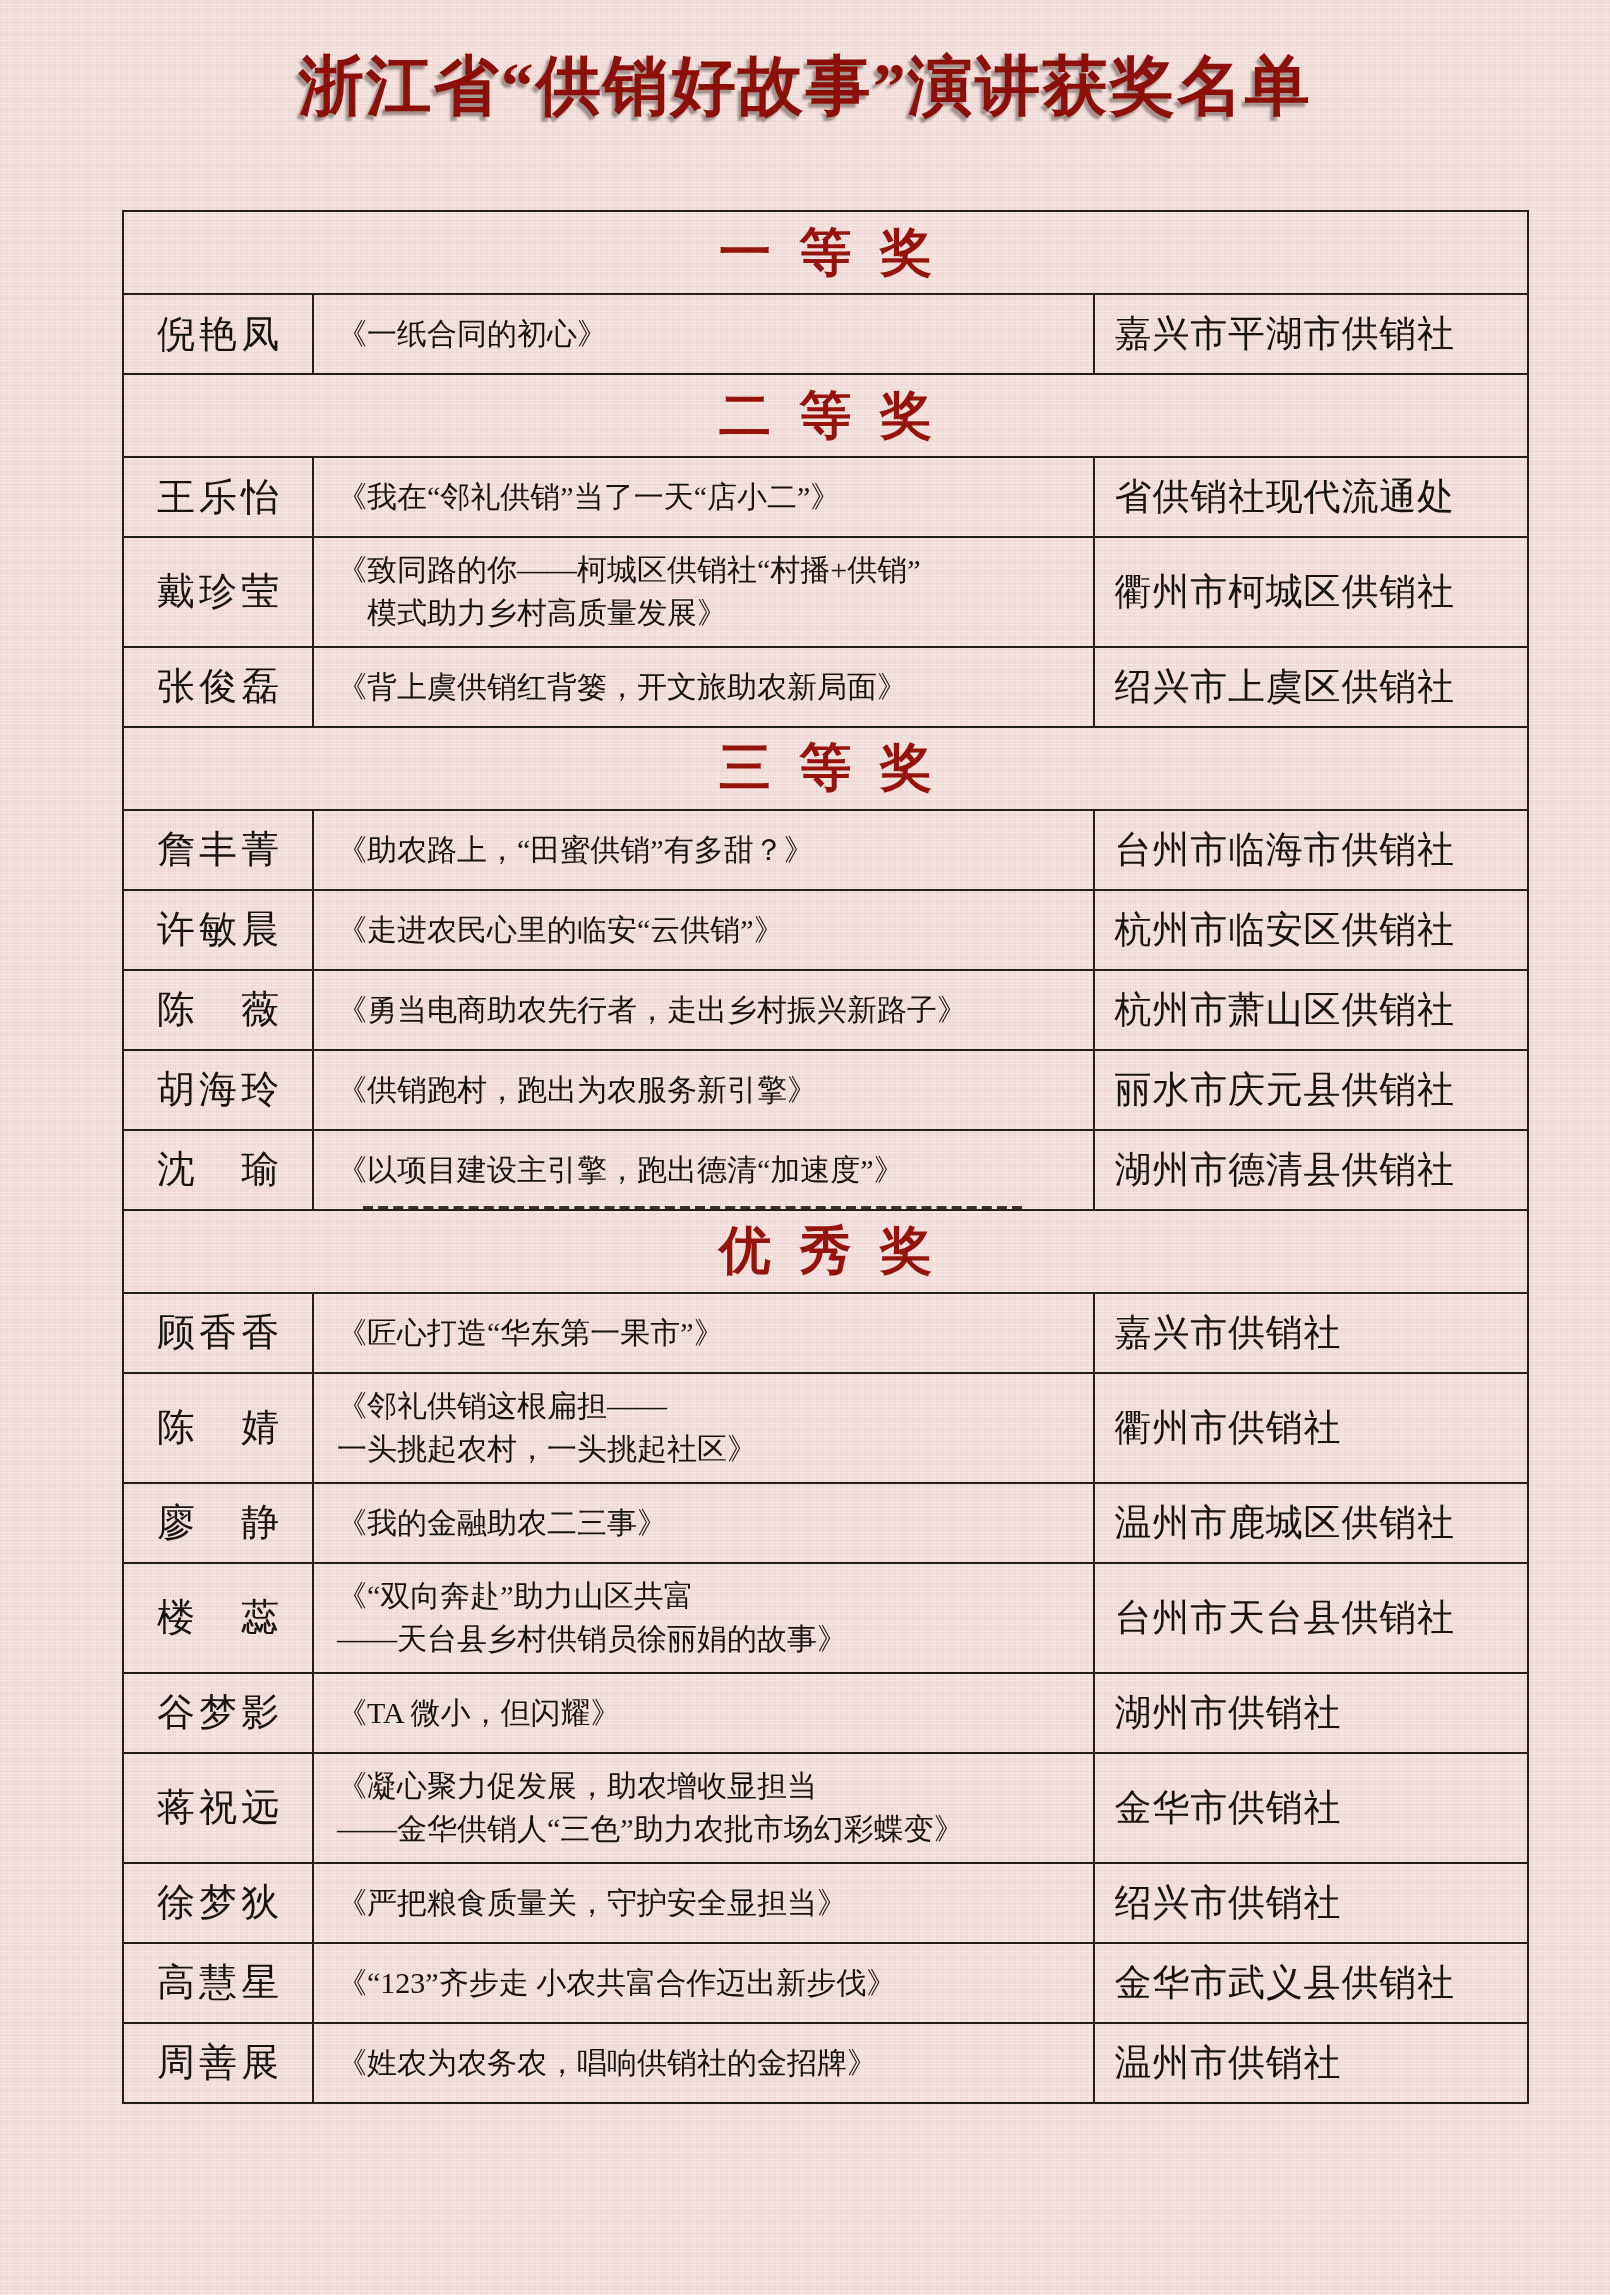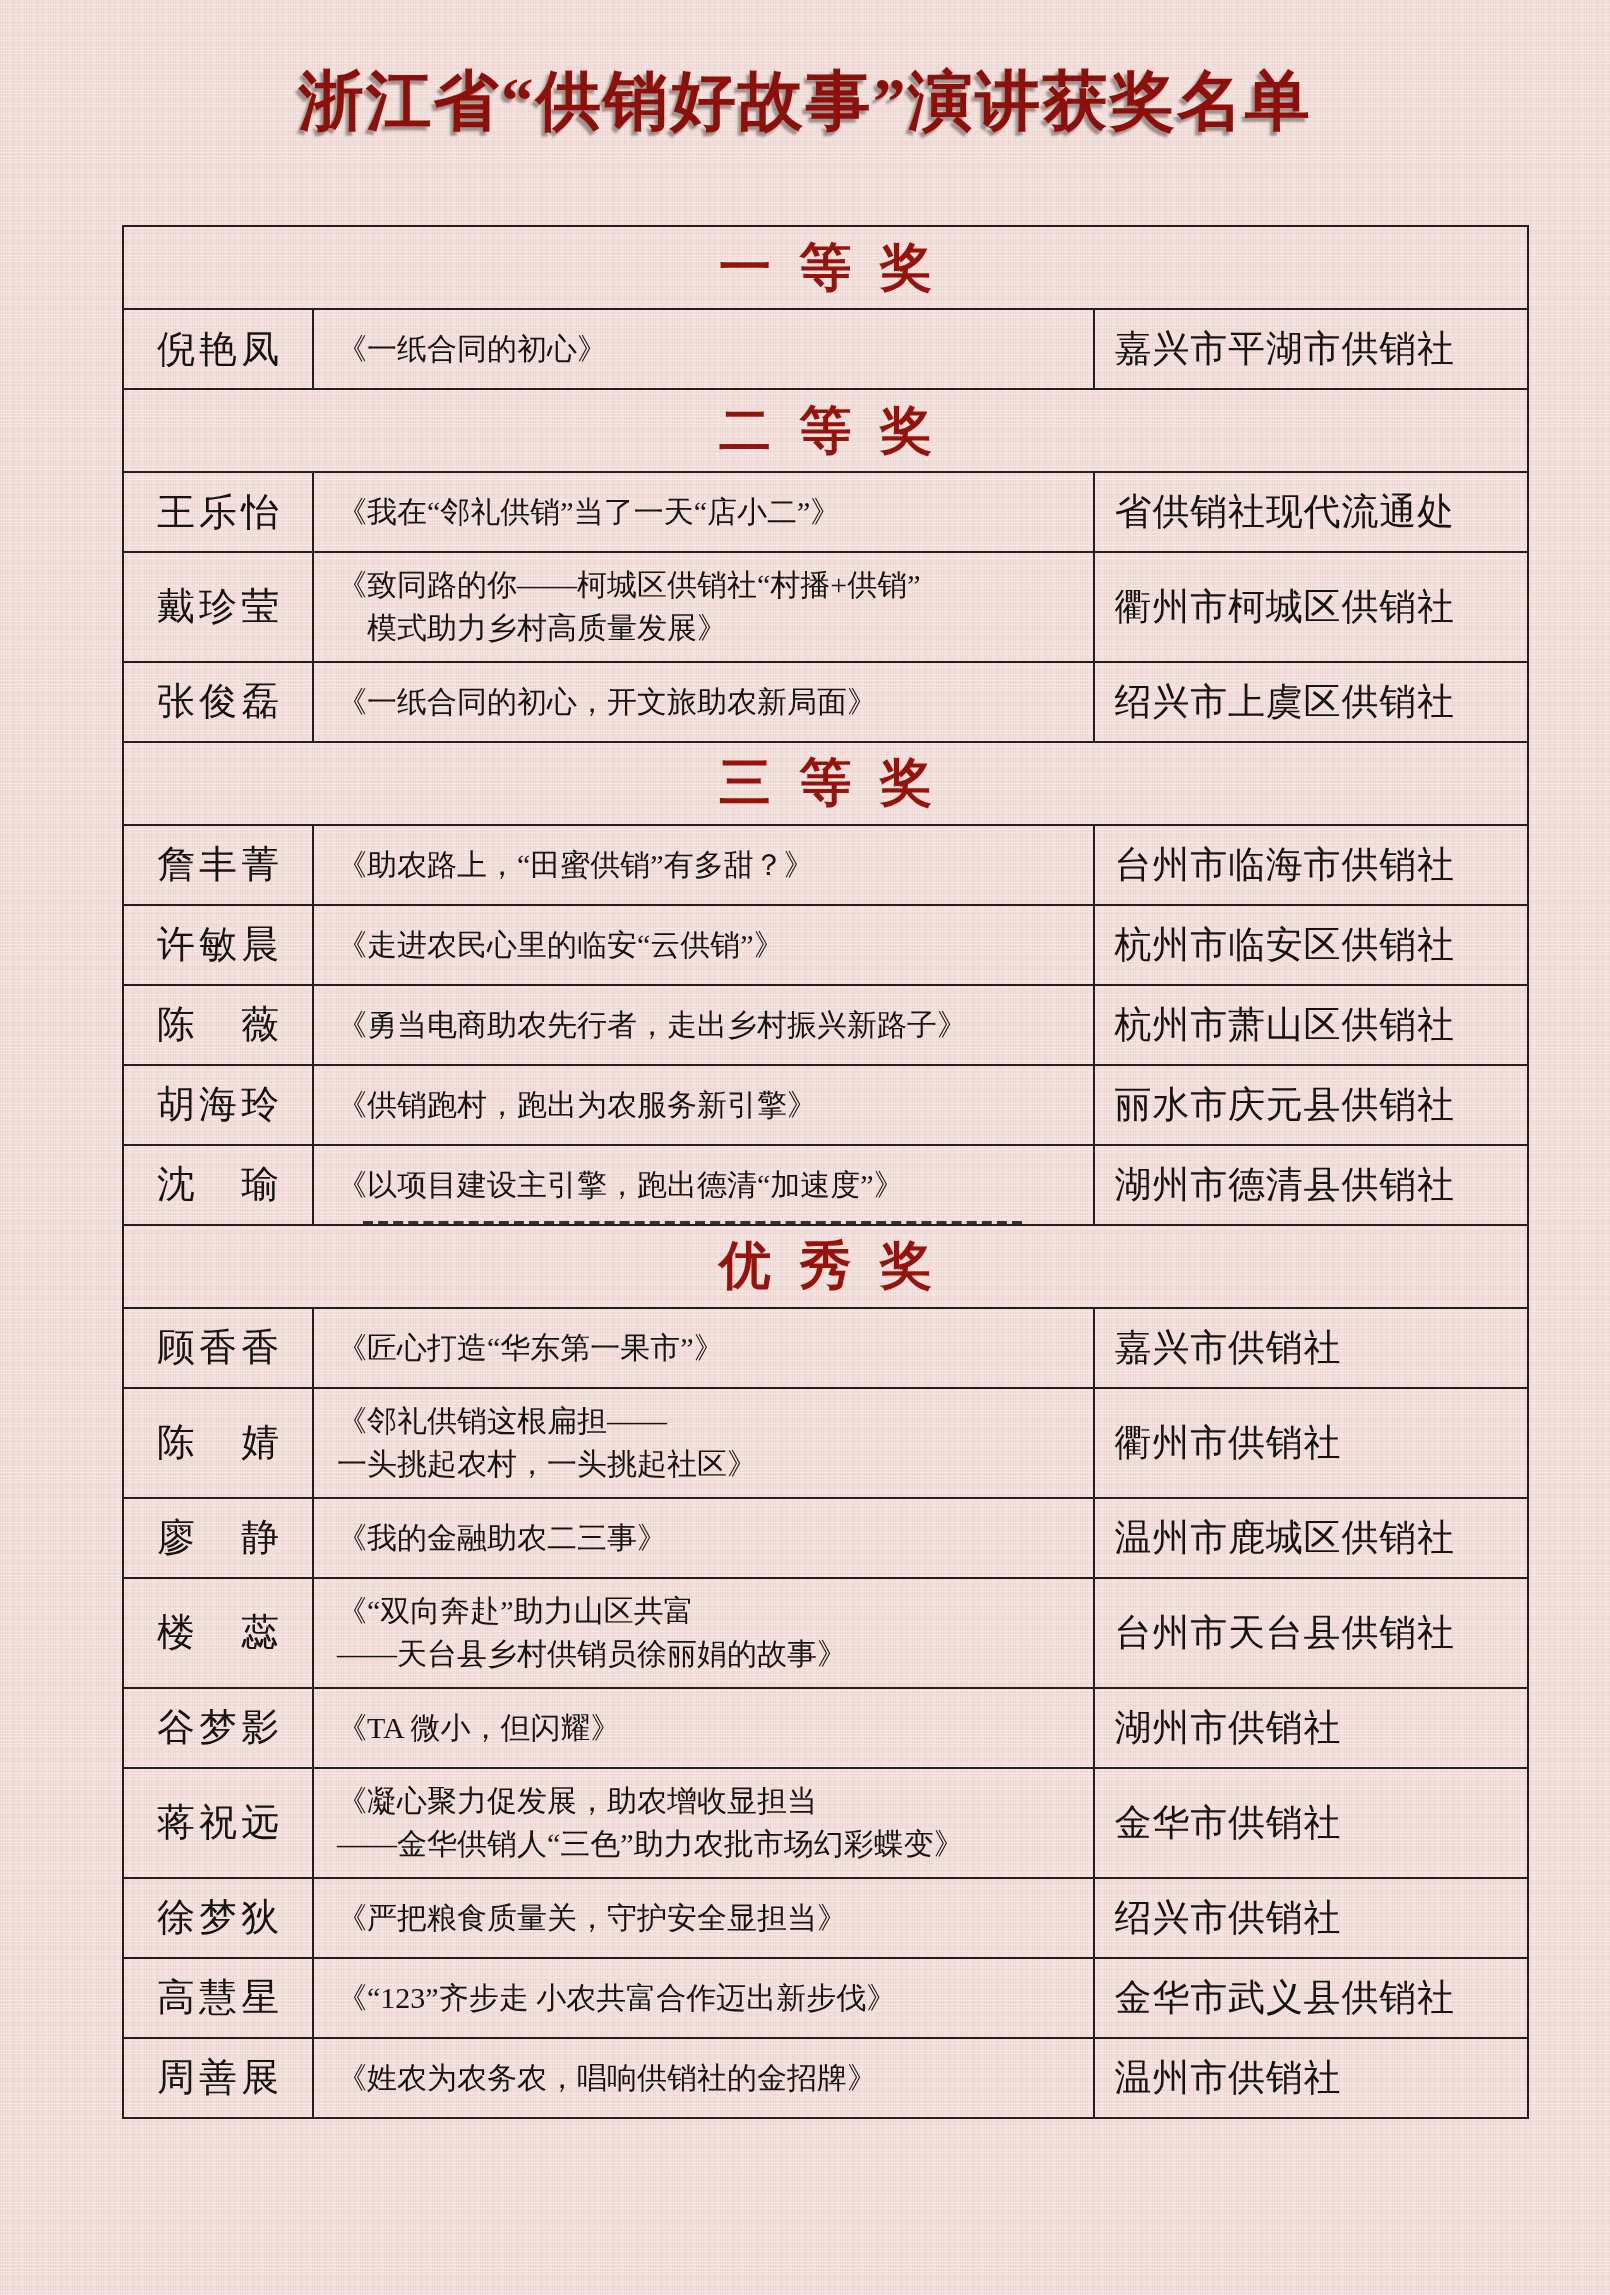--- a/index.html
+++ b/index.html
@@ -15,21 +15,21 @@
     height:2295px;
     font-family:"Liberation Serif","DejaVu Serif",serif;
     color:var(--text-black);
     background-color:var(--page-bg);
     background-image:
       repeating-linear-gradient(0deg, rgba(255,255,255,0.30) 0 0.8px, rgba(0,0,0,0) 0.8px 3.3px),
       repeating-linear-gradient(90deg, rgba(205,172,166,0.16) 0 0.8px, rgba(0,0,0,0) 0.8px 2.4px);
     overflow:hidden;
   }
   .page-title{
-    margin-top:57px;
+    margin-top:42px;
     text-align:center;
     font-size:65px;
     font-weight:bold;
     letter-spacing:2.4px;
     color:var(--title-red);
     text-shadow:-3.3px 4.1px 2.4px rgba(95,78,75,0.55);
   }
   table.award-table{
     margin:80px 0 0 122px;
     width:1406px;
@@ -112,21 +112,21 @@
       <td class="org-cell">省供销社现代流通处</td>
     </tr>
     <tr>
       <td class="name-cell">戴珍莹</td>
       <td class="title-cell">《致同路的你——柯城区供销社“村播+供销”
 　模式助力乡村高质量发展》</td>
       <td class="org-cell">衢州市柯城区供销社</td>
     </tr>
     <tr>
       <td class="name-cell">张俊磊</td>
-      <td class="title-cell">《一纸合同的初心，开文旅助农新局面》</td>
+      <td class="title-cell">《背上虞供销红背篓，开文旅助农新局面》</td>
       <td class="org-cell">绍兴市上虞区供销社</td>
     </tr>
 
     <tr>
       <td class="section-cell" colspan="3">三等奖</td>
     </tr>
     <tr>
       <td class="name-cell">詹丰菁</td>
       <td class="title-cell">《助农路上，“田蜜供销”有多甜？》</td>
       <td class="org-cell">台州市临海市供销社</td>

